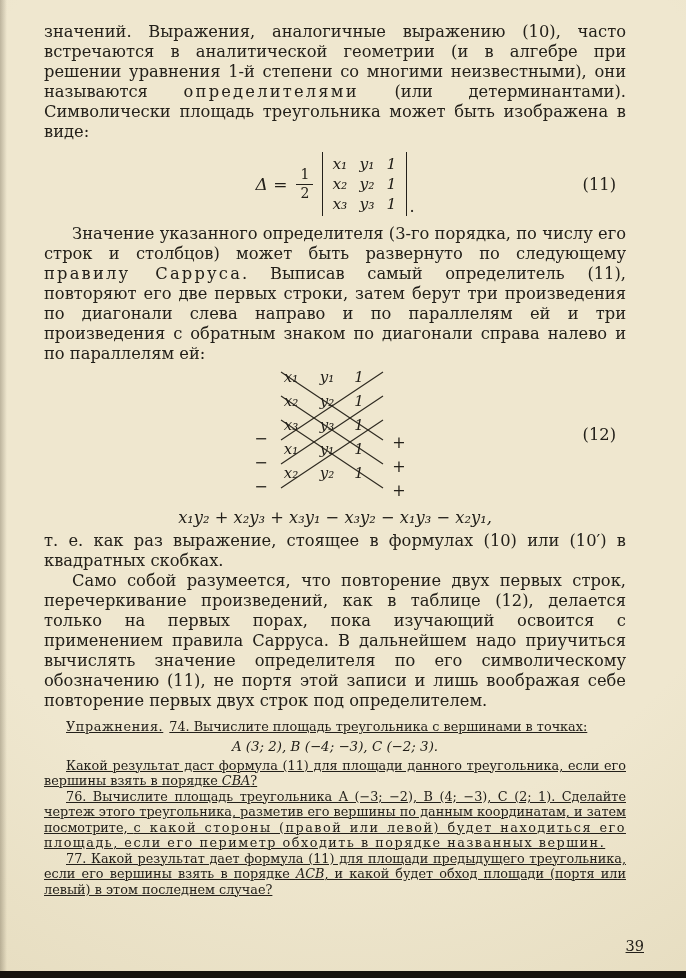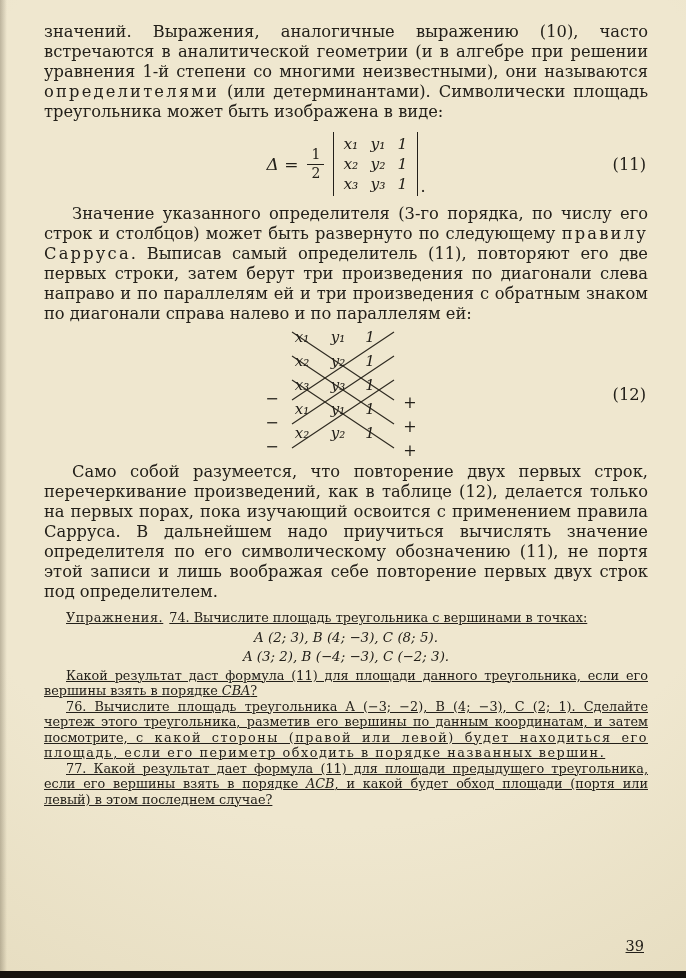--- a/index.html
+++ b/index.html
@@ -4,35 +4,35 @@
 <style>
   html,body{margin:0;padding:0;}
   body{
     width:686px;height:978px;position:relative;overflow:hidden;
     background:#e9e0c5;
     font-family:"DejaVu Serif","Liberation Serif",serif;
     color:#23201a;
   }
   .page{
     position:absolute;inset:0;box-sizing:border-box;
-    padding:22px 38px 0 44px;
+    padding:22px 60px 0 44px;
     background:radial-gradient(ellipse 120% 90% at 50% 35%, #efe7cf 55%, #e2d8b9 100%);
   }
   .edge-shadow{position:absolute;left:0;top:0;bottom:0;width:7px;
     background:linear-gradient(to right, rgba(60,50,30,.28), rgba(60,50,30,0));pointer-events:none;}
   .bottom-strip{position:absolute;left:0;right:0;bottom:0;height:7px;background:#17140f;}
 
   p.body{font-size:16.3px;line-height:20px;text-align:justify;margin:0;}
   .indent{text-indent:28px;}
   .sperr{letter-spacing:2.2px;}
   .sperr-sm{letter-spacing:1.5px;}
   .ital{font-style:italic;}
 
   .eq-block{position:relative;margin:10px 0 8px;display:flex;justify-content:center;align-items:center;}
-  .eq-num{position:absolute;right:2px;top:50%;transform:translateY(-50%);font-size:16.3px;}
+  .eq-num{position:absolute;right:10px;top:50%;transform:translateY(-50%);font-size:16.3px;}
   .eq-lhs{font-style:italic;font-size:17px;margin-right:9px;}
   .frac{display:inline-flex;flex-direction:column;align-items:center;font-size:14px;line-height:1.1;margin-right:9px;}
   .frac .fnum{border-bottom:1.3px solid #23201a;padding:0 4px 1px;}
   .frac .fden{padding-top:1px;}
   .det{display:flex;flex-direction:column;border-left:1.4px solid #23201a;border-right:1.4px solid #23201a;padding:2px 9px;}
   .det-row{display:flex;font-style:italic;font-size:15.5px;line-height:20px;}
   .det-cell{width:27px;}
   .det-cell:last-child{width:11px;}
   .eq-period{align-self:flex-end;font-size:16px;margin-left:2px;}
 
@@ -122,27 +122,28 @@
       <text class="sign" x="76" y="126" text-anchor="middle">−</text>
 
       <text class="sign" x="214" y="82" text-anchor="middle">+</text>
       <text class="sign" x="214" y="106" text-anchor="middle">+</text>
       <text class="sign" x="214" y="130" text-anchor="middle">+</text>
     </svg>
     <span class="eq-num">(12)</span>
   </div>
 
 
+  <p class="formula-line">x₁y₂ + x₂y₃ + x₃y₁ − x₃y₂ − x₁y₃ − x₂y₁,</p>
 
+  <p class="body">т. е. как раз выражение, стоящее в формулах (10) или (10′) в квадратных скобках.</p>
 
   <p class="body indent mt6">Само собой разумеется, что повторение двух первых строк, перечеркивание произведений, как в таблице (12), делается только на первых порах, пока изучающий освоится с применением правила Сарруса. В дальнейшем надо приучиться вычислять значение определителя по его символическому обозначению (11), не портя этой записи и лишь воображая себе повторение первых двух строк под определителем.</p>
 
   <div class="mt8">
     <p class="ex ex-indent"><span class="exlabel">Упражнения.</span><span>74. Вычислите площадь треугольника с вершинами в точках:</span></p>
-    <p class="coords">A (2; 3), B (4; −3), C (8; 5).</p>
 
     <p class="coords">A (3; 2), B (−4; −3), C (−2; 3).</p>
     <p class="ex ex-indent"><span>Какой результат даст формула (11) для площади данного треугольника, если его вершины взять в порядке </span><span class="ital">CBA</span><span>?</span></p>
 
     <p class="ex ex-indent"><span>76. Вычислите площадь треугольника A (−3; −2), B (4; −3), C (2; 1). Сделайте чертеж этого треугольника, разметив его вершины по данным координатам, и затем посмотрите, </span><span class="sperr-sm">с какой стороны (правой или левой) будет находиться его площадь, если его периметр обходить в порядке названных вершин.</span></p>
 
     <p class="ex ex-indent"><span>77. Какой результат дает формула (11) для площади предыдущего треугольника, если его вершины взять в порядке </span><span class="ital">ACB</span><span>, и какой будет обход площади (портя или левый) в этом последнем случае?</span></p>
   </div>
 
   <div class="page-num">39</div>

